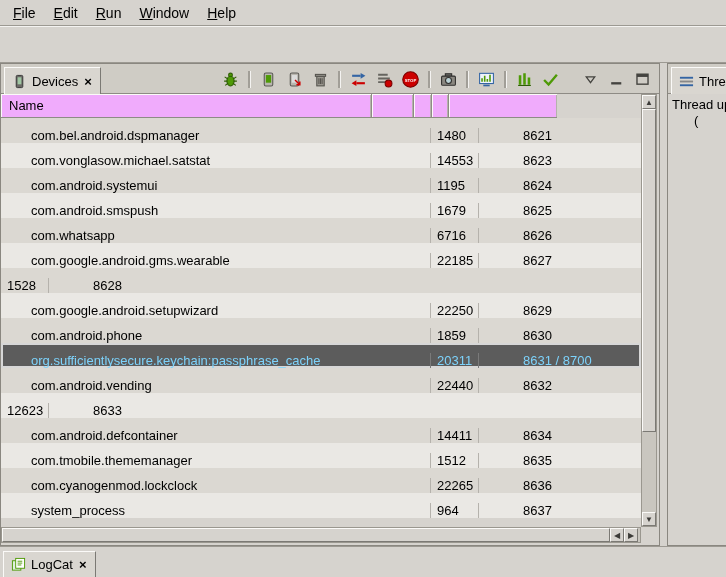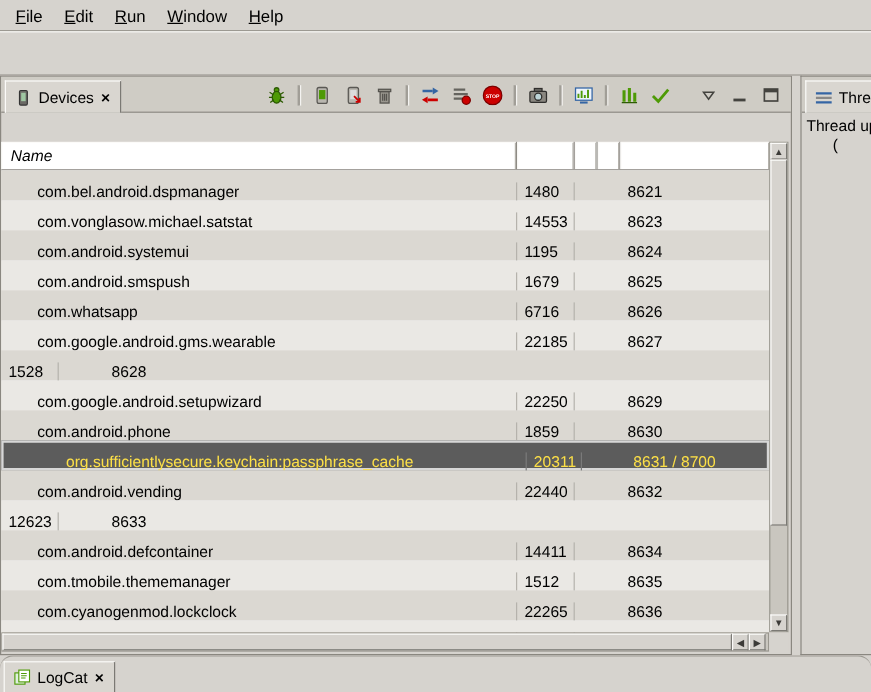--- a/index.html
+++ b/index.html
@@ -22,21 +22,21 @@
   .menu-item::first-letter { text-decoration: underline; }
 
   
   #appbar { height: 37px; background: #d6d3ce; border-bottom: 1px solid #9c9992;
     box-shadow: inset 0 1px 0 #f4f3f1; }
 
   
   #main { position: absolute; top: 63px; left: 0; right: 0; bottom: 31px; display: flex; }
   #devices-panel {
     width: 660px; background: #d6d3ce; border: 1px solid #8a8780;
-    display: flex; flex-direction: column; position: relative; gap: 24px;
+    display: flex; flex-direction: column; position: relative;
   }
   #sash { width: 7px; }
   #threads-panel {
     flex: 1; background: #d6d3ce; border: 1px solid #8a8780; border-right: none;
     overflow: hidden;
   }
 
   
   .tabstrip { height: 30px; background: #cfccc5; border-bottom: 1px solid #8e8b85;
     position: relative; flex: 0 0 30px; }
@@ -55,22 +55,22 @@
   #win-icons { position: absolute; right: 6px; top: 4px; display: flex;
     align-items: center; gap: 4px; }
   .tbtn { width: 22px; height: 22px; display: flex; align-items: center;
     justify-content: center; border: 1px solid transparent; }
   .tbtn svg { width: 17px; height: 17px; display: block; }
   .tsep { width: 2px; height: 17px; background: #a19e97; box-shadow: 1px 0 0 #f4f3f1;
     margin: 0 3px; }
 
   
   #table-region { position: relative; flex: 1; overflow: hidden; }
-  #table-header { display: flex; width: 640px; height: 24px; background: #ffffff;
-    border-bottom: 1px solid #8e8b85; font-style: italic; }
+  #table-header { display: flex; width: 556px; height: 24px; background: #f0abfc;
+    border-bottom: 1px solid #8e8b85; }
   .hcell {
     border-right: 1px solid #8e8b85;
     box-shadow: inset 1px 1px 0 #fbfaf8, inset -1px 0 0 #b5b2ac;
     display: flex; align-items: center; padding-left: 8px;
   }
   .hc-name { width: 430px; }
   .hc-pid  { width: 48px; }
   .hc-a    { width: 19px; }
   .hc-b    { width: 19px; }
   .hc-port { width: 124px; }
@@ -79,22 +79,22 @@
   .trow { display: flex; height: 25px; align-items: flex-end; cursor: default; }
   .trow:nth-child(odd)  { background: #dbd8d2; }
   .trow:nth-child(even) { background: #eae8e4; }
   .c { display: flex; align-items: center; overflow: hidden; white-space: nowrap;
     border-right: 1px solid #b5b2ac; }
   .c-name { width: 430px; padding-left: 30px; }
   .c-pid  { width: 48px; padding-left: 6px; }
   .c-a    { width: 19px; }
   .c-b    { width: 19px; }
   .c-port { width: 124px; padding-left: 6px; border-right: none; }
-  .trow.selected { background: #5c5c5c !important; color: #fde047;
-    box-shadow: inset 0 0 0 2px #d7d7d7; padding-left: 24px; }
+  .trow.selected { background: #5c5c5c !important; color: #7dd3fc;
+    box-shadow: inset 0 0 0 2px #d7d7d7; }
   .trow.selected .c { border-right-color: #7a7a7a; }
 
   
   .sbtn { width: 14px; height: 14px; background: #d6d3ce;
     border: 1px solid; border-color: #fbfaf8 #7b7974 #7b7974 #fbfaf8;
     display: flex; align-items: center; justify-content: center;
     font-size: 8px; color: #3c3b38; flex: 0 0 auto; }
   #vscroll { position: absolute; top: 0; bottom: 18px; right: 2px; width: 16px;
     background: #c9c6bf; border: 1px solid #9a978f; }
   #vthumb { position: absolute; left: 0; right: 0; top: 14px; height: 75%;
@@ -109,21 +109,21 @@
   #scroll-corner { position: absolute; right: 2px; bottom: 2px; width: 16px; height: 16px;
     background: #d6d3ce; }
 
   
   #threads-msg { padding: 3px 4px; line-height: 16px; white-space: nowrap; }
   #threads-msg .l2 { padding-left: 22px; }
   #threads-panel .tab { padding-right: 2px; }
 
   
   #bottombar { position: absolute; left: 0; right: 0; bottom: 0; height: 31px;
-    background: #d6d3ce; border-top: 1px solid #9c9992; border-radius: 11px; }
+    background: #d6d3ce; border-top: 1px solid #9c9992; }
   #logcat-tab {
     position: absolute; left: 3px; top: 4px; bottom: 0;
     display: flex; align-items: center; gap: 5px; padding: 0 7px;
     background: #d9d6d0; border: 1px solid #7b7974;
     border-top-color: #fbfaf8; border-left-color: #fbfaf8; border-bottom: none;
   }
   .tabicon svg { width: 15px; height: 15px; display: block; }
 </style>
 </head>
 <body>

